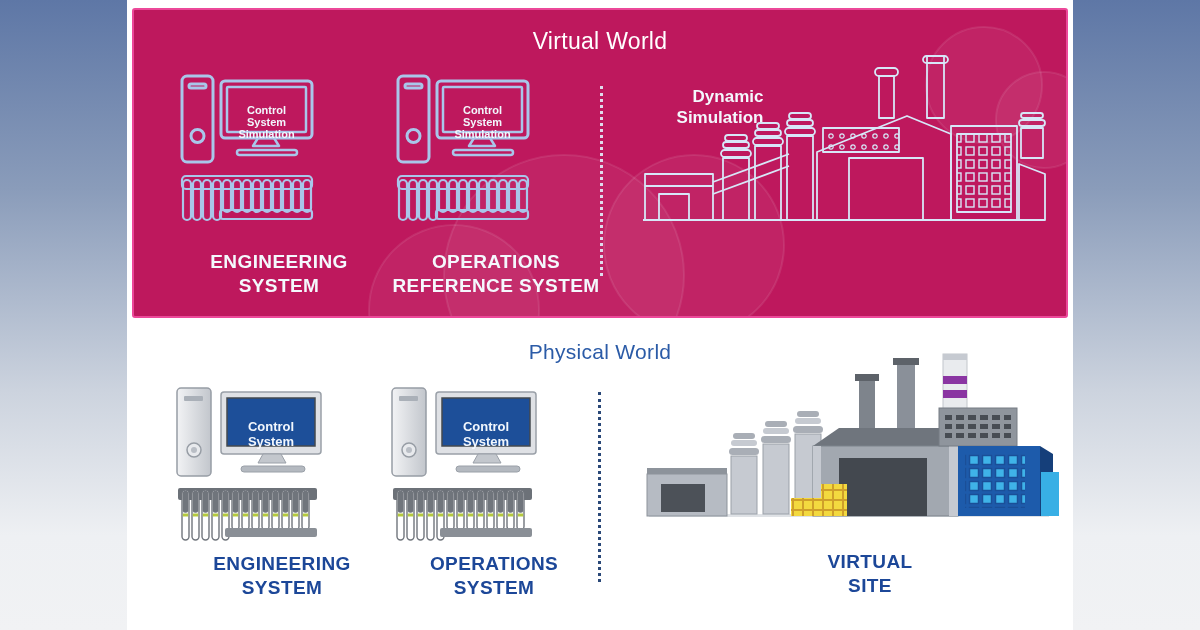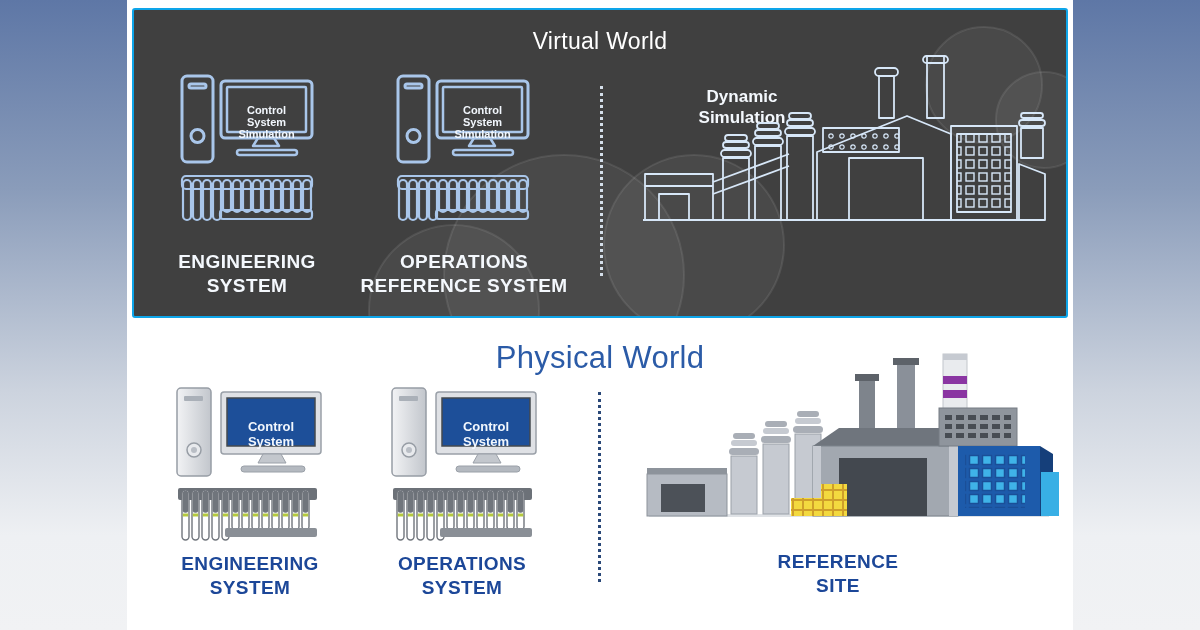--- a/index.html
+++ b/index.html
@@ -9,36 +9,36 @@
     background:linear-gradient(180deg,#5e77a6 0%,#8a9cba 30%,#ccd3de 62%,#eef0f3 85%,#f1f2f4 100%);
     position:relative;
   }
   .card {
     position:absolute; left:127px; top:0; width:946px; height:630px;
     background:#ffffff;
   }
   
   .vpanel {
     position:absolute; left:5px; top:8px; width:936px; height:310px;
-    background:#404040; border:2px solid #0ea5e9; border-radius:3px;
+    background:#be185d; border:2px solid #ec4899; border-radius:3px;
     overflow:hidden;
   }
   .vtitle {
     position:absolute; left:0; top:18px; width:100%; text-align:center;
     color:#ffffff; font-size:23px; letter-spacing:.3px;
   }
   .ptitle {
     position:absolute; left:0; top:340px; width:100%; text-align:center;
-    color:#2b5ba7; font-size:31px; letter-spacing:.3px;
+    color:#2b5ba7; font-size:21px; letter-spacing:.3px;
   }
   .abs { position:absolute; }
   .lbl {
     position:absolute; transform:translateX(-50%);
     white-space:pre-line; text-align:center;
-    font-weight:bold; font-size:19px; line-height:24px; letter-spacing:.4px;
+    font-weight:bold; font-size:19px; line-height:24px; letter-spacing:.4px;margin-left:32px;
   }
   .lbl.white { color:#f4f8fd; }
   .lbl.blue  { color:#1c4798; }
   .dynlbl {
     position:absolute; transform:translateX(-50%);
     white-space:pre-line; text-align:center;
     font-weight:bold; font-size:17px; line-height:21px; color:#f4f8fd;
   }
   .screen-text {
     position:absolute; display:flex; align-items:center; justify-content:center;
@@ -148,21 +148,21 @@
           <rect x="113" y="8" width="8" height="32" rx="4"></rect>
         <rect x="123" y="8" width="8" height="32" rx="4"></rect>
       </g>
     </svg>
 
     <div class="lbl white" style="left:330px;top:240px;">OPERATIONS
 REFERENCE SYSTEM</div>
 
     <div class="divider-v" style="left:466px;top:76px;height:190px;"></div>
 
-    <div class="dynlbl" style="left:608px;top:76px;">Dynamic
+    <div class="dynlbl" style="left:586px;top:76px;text-align:right;">Dynamic
 Simulation</div>
 
     <svg class="abs" style="left:505px;top:44px;" width="410" height="190" viewBox="0 0 410 190">
       <defs>
         <pattern id="pvw" width="13" height="13" patternUnits="userSpaceOnUse">
           <rect x="2" y="2" width="8" height="8" fill="none" stroke="#d7e7f8" stroke-width="1.4"></rect>
         </pattern>
         <pattern id="pvd" width="11" height="11" patternUnits="userSpaceOnUse">
           <circle cx="5" cy="5" r="2.2" fill="none" stroke="#d7e7f8" stroke-width="1.2"></circle>
         </pattern>
@@ -394,16 +394,16 @@
     <rect x="296" y="58" width="78" height="38" fill="#8f959d" stroke="#767c84"></rect>
     <rect x="302" y="64" width="66" height="26" fill="url(#ppd)"></rect>
     <rect x="315" y="96" width="82" height="70" fill="#1d5bab"></rect>
     <rect x="322" y="104" width="60" height="54" fill="url(#ppw)"></rect>
     <path d="M397,96 L410,104 V166 H397 Z" fill="#153f7a"></path>
     <rect x="398" y="122" width="18" height="44" fill="#38afe5"></rect>
     <rect x="148" y="148" width="30" height="18" fill="url(#ppy)"></rect>
     <rect x="178" y="134" width="26" height="32" fill="url(#ppy)"></rect>
   </svg>
 
-  <div class="lbl blue" style="left:711px;top:550px;">REFERENCE
+  <div class="lbl blue" style="left:711px;top:550px;">VIRTUAL
 SITE</div>
 
 </div>
 
 </body></html>

